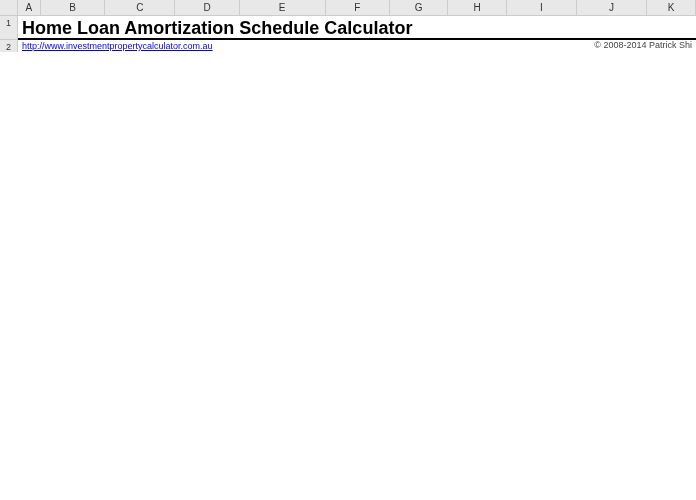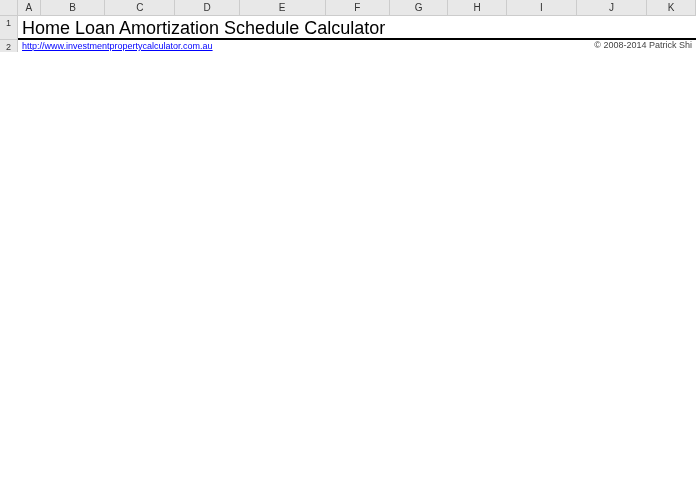--- a/index.html
+++ b/index.html
@@ -3,21 +3,21 @@
 <meta charset="utf-8">
 <style>
 * { box-sizing: border-box; margin: 0; padding: 0; }
 body { font-family: Arial, sans-serif; font-size: 10px; background: #fff; color: #000; }
 .sheet { position: relative; width: 696px; }
 .colhdr { display: flex; background: #e8e8e8; border-bottom: 1px solid #ccc; height: 16px; }
 .colhdr div { border-right: 1px solid #ccc; text-align: center; font-size: 10px; color: #333; line-height: 16px; }
 .rowhdr { position: absolute; left: 0; top: 16px; width: 18px; background: #e8e8e8; }
 .rowhdr div { height: 14px; border-bottom: 1px solid #ccc; border-right: 1px solid #ccc; text-align: center; font-size: 9px; color: #333; line-height: 14px; }
 .content { margin-left: 18px; }
-.title { font-size: 18px; font-weight: normal; padding: 2px 4px; border-bottom: 2px solid #000; height: 24px; }
+.title { font-size: 18px; font-weight: bold; padding: 2px 4px; border-bottom: 2px solid #000; height: 24px; }
 .link { color: #00f; text-decoration: underline; font-size: 9px; padding: 1px 4px; }
 .copyright { position: absolute; right: 4px; top: 40px; font-size: 9px; color: #444; }
 .howto-hdr { position: absolute; right: 4px; top: 54px; width: 64px; font-size: 9px; font-weight: bold; border-bottom: 1px solid #000; text-align: right; }
 .howto { position: absolute; right: 4px; top: 68px; width: 64px; font-size: 9px; color: #222; line-height: 11px; }
 .inputs { position: absolute; left: 20px; top: 54px; width: 222px; }
 .inputs .hdr { font-weight: bold; text-align: right; border-bottom: 1px solid #000; font-size: 10px; padding-right: 4px; height: 14px; }
 .inputs .row { display: flex; height: 14px; }
 .inputs .lbl { flex: 1; text-align: right; padding-right: 4px; font-size: 10px; line-height: 14px; }
 .inputs .val { width: 72px; background: #ffff00; border: 1px solid #999; text-align: right; padding-right: 4px; font-size: 10px; line-height: 12px; }
 .inputs .dol { width: 10px; background: #ffff00; border: 1px solid #999; border-right: none; text-align: center; font-size: 10px; line-height: 12px; }

